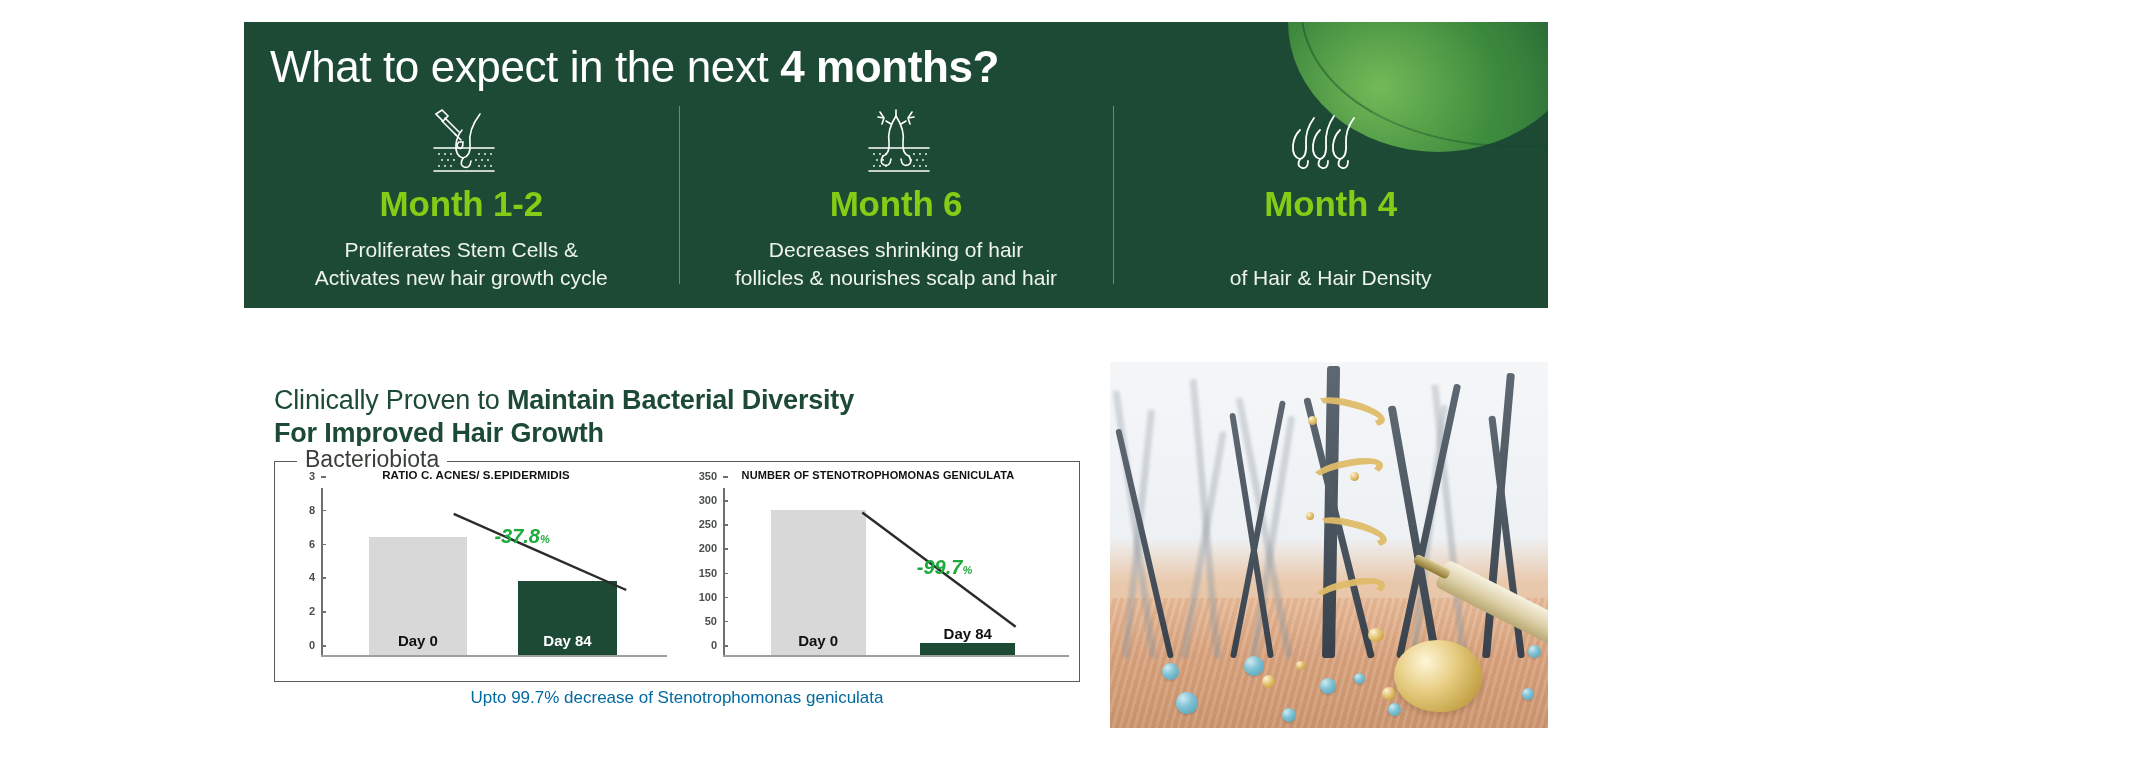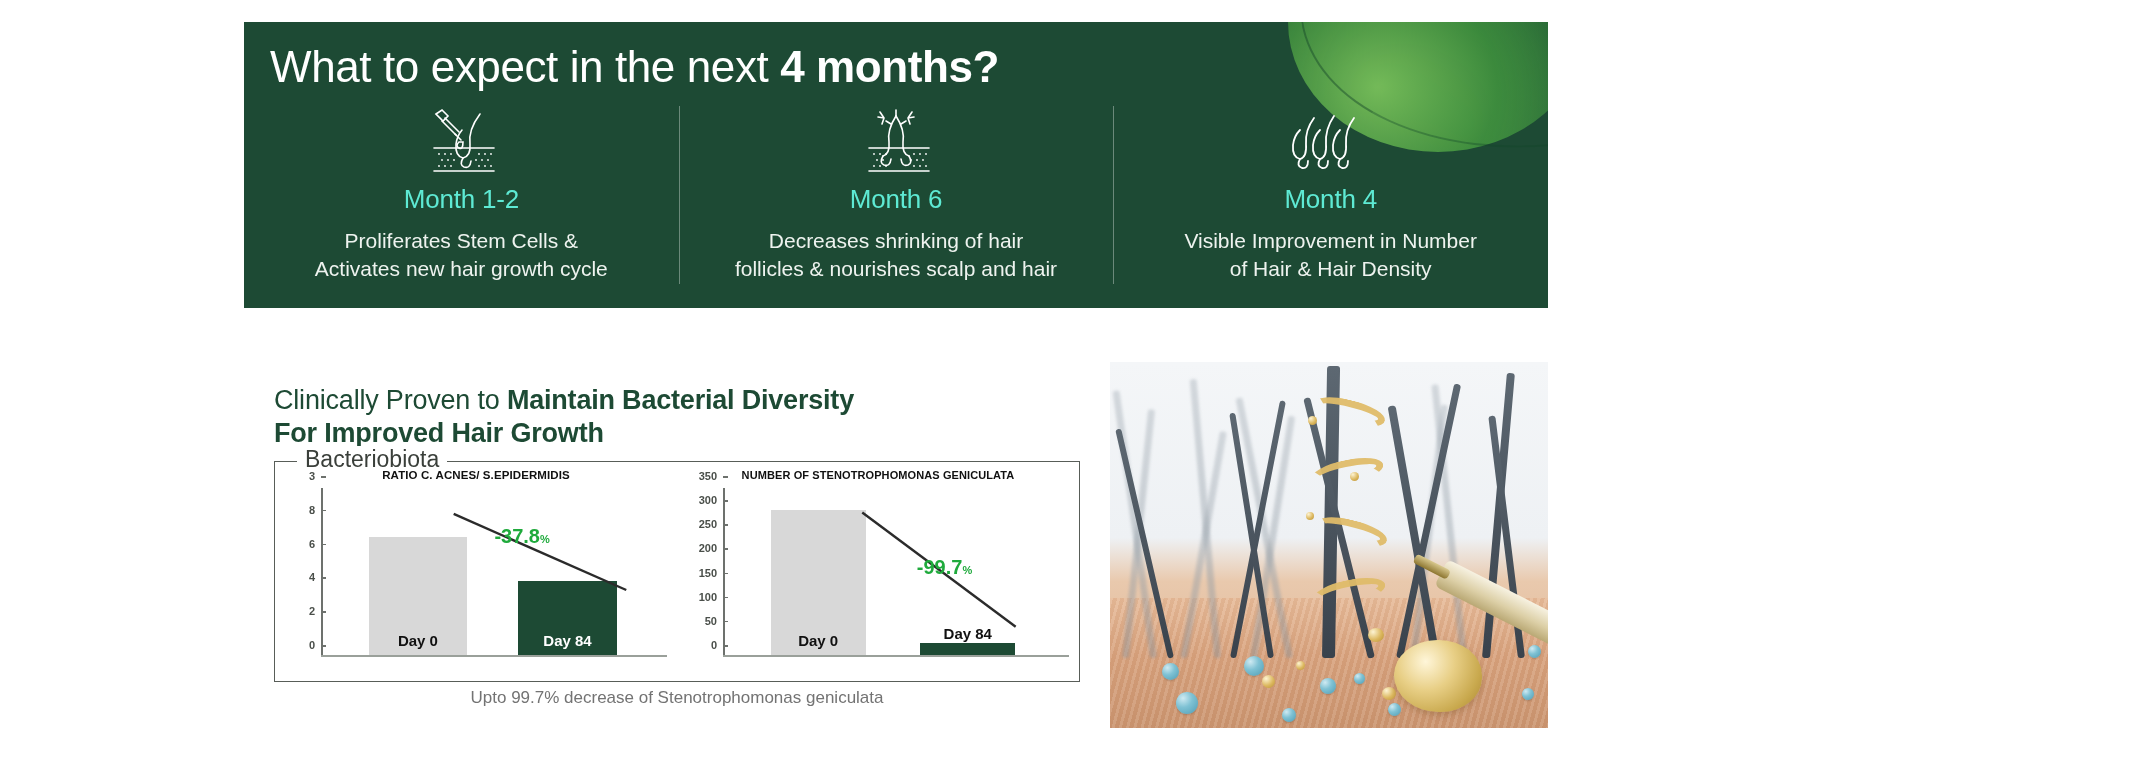--- a/index.html
+++ b/index.html
@@ -42,21 +42,21 @@
   .col{
     flex:1 1 0; position:relative; display:flex; flex-direction:column;
     align-items:center; padding:0 18px;
   }
   .col + .col::before{
     content:""; position:absolute; left:0; top:0px; width:1px; height:178px;
     background:rgba(255,255,255,0.35);
   }
   .col-icon{ height:74px; display:flex; align-items:center; justify-content:center; }
   .col-title{
-    font-size:26px; color:#5eead4; font-weight:400; letter-spacing:-0.2px;
+    font-size:35px; color:#84cc16; font-weight:700; letter-spacing:-0.2px;
     margin-top:4px; white-space:nowrap;
   }
   .col-desc{
     font-size:21px; color:#eef3ef; line-height:1.33; text-align:center;
     margin-top:12px; font-weight:400; max-width:330px;
   }
 
   
   .bottom-panel{
     position:absolute; left:244px; top:362px; width:1304px; height:366px;
@@ -115,26 +115,26 @@
   .bar-label{
     position:absolute; bottom:6px; left:0; width:100%; text-align:center;
     font-size:15px; font-weight:600; color:#111; white-space:nowrap;
   }
   .bar-label.on-green{ color:#fff; }
   .bar-label.outside{ color:#111; }
   .delta{
     position:absolute; font-size:20px; font-weight:700; color:#1faa3c;
     white-space:nowrap;
   }
-  .delta span{ font-size:11px; font-weight:700; }
+  .delta span{ font-size:11px; font-weight:700;font-style:italic; }
   .arrow{ position:absolute; overflow:visible; }
 
   .chart-caption{
     position:absolute; left:22px; top:326px; width:806px; text-align:center;
-    font-size:17px; color:#737373; font-weight:500;
+    font-size:17px; color:#0369a1; font-weight:500;
   }
   .footnote{
     position:absolute; left:22px; top:352px; width:1270px;
     font-size:9.6px; color:#2c5a42; letter-spacing:0.05px; white-space:nowrap;
   }
 
   
   .hero{
     position:absolute; right:0; top:0; width:438px; height:366px; overflow:hidden;
     background:linear-gradient(#f4f6f8 0%, #eef1f4 48%, #e9c9ad 60%, #dcae8c 100%);
@@ -287,21 +287,21 @@
               <path d="M12 51 q-4 7 2 9 q6 1 6 -7"></path>
               <path d="M46 8 q-9 13 -8 28 q1 13 -6 15 q-8 -2 -7 -14 q1 -9 7 -15"></path>
               <path d="M32 51 q-4 7 2 9 q6 1 6 -7"></path>
               <path d="M66 10 q-9 12 -8 26 q1 13 -6 15 q-8 -2 -7 -14 q1 -9 7 -15"></path>
               <path d="M52 51 q-4 7 2 9 q6 1 6 -7"></path>
             </g>
           </svg>
         </div>
         <div class="col-title">Month 4</div>
         <div class="col-desc">
-          <span>Visible Improvement in Number</span><br>
+          <br>
           <span>of Hair &amp; Hair Density</span>
         </div>
       </div>
 
     </div>
   </div>
 
   <div class="bottom-panel">
     <div class="bottom-left">
 

